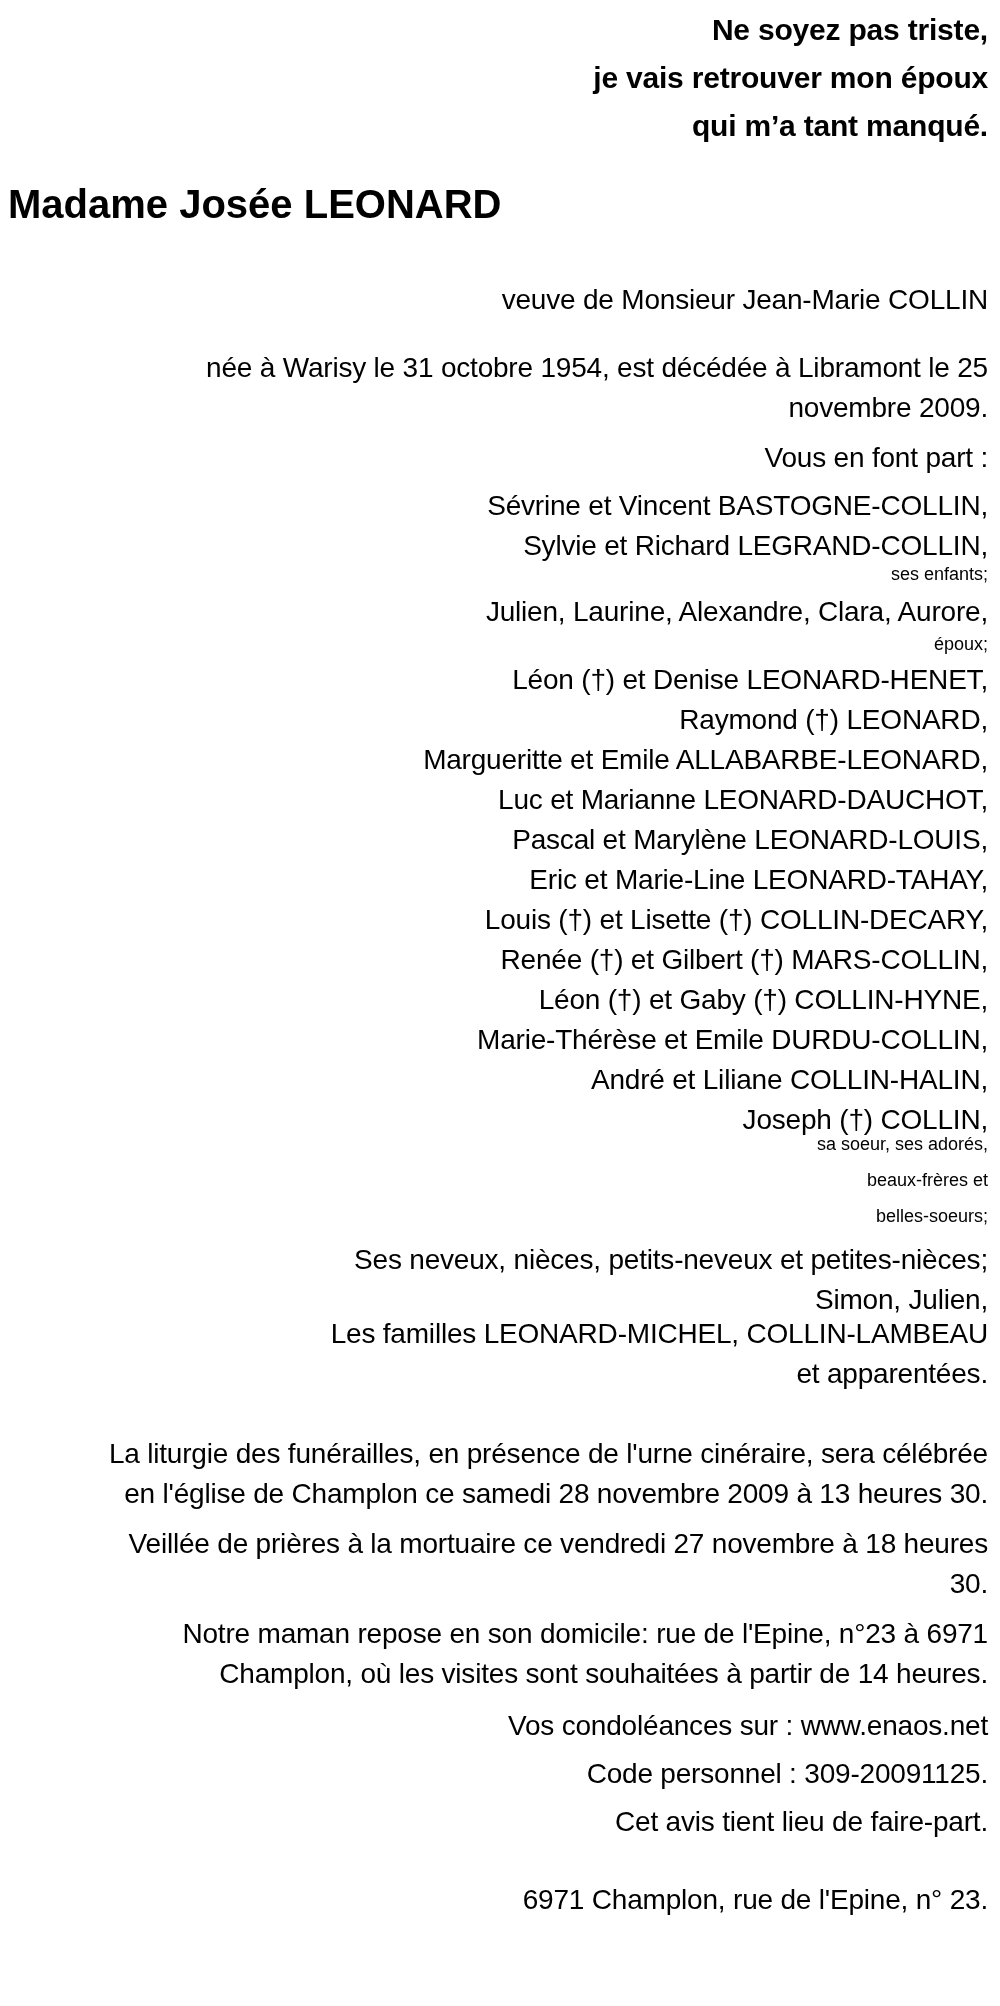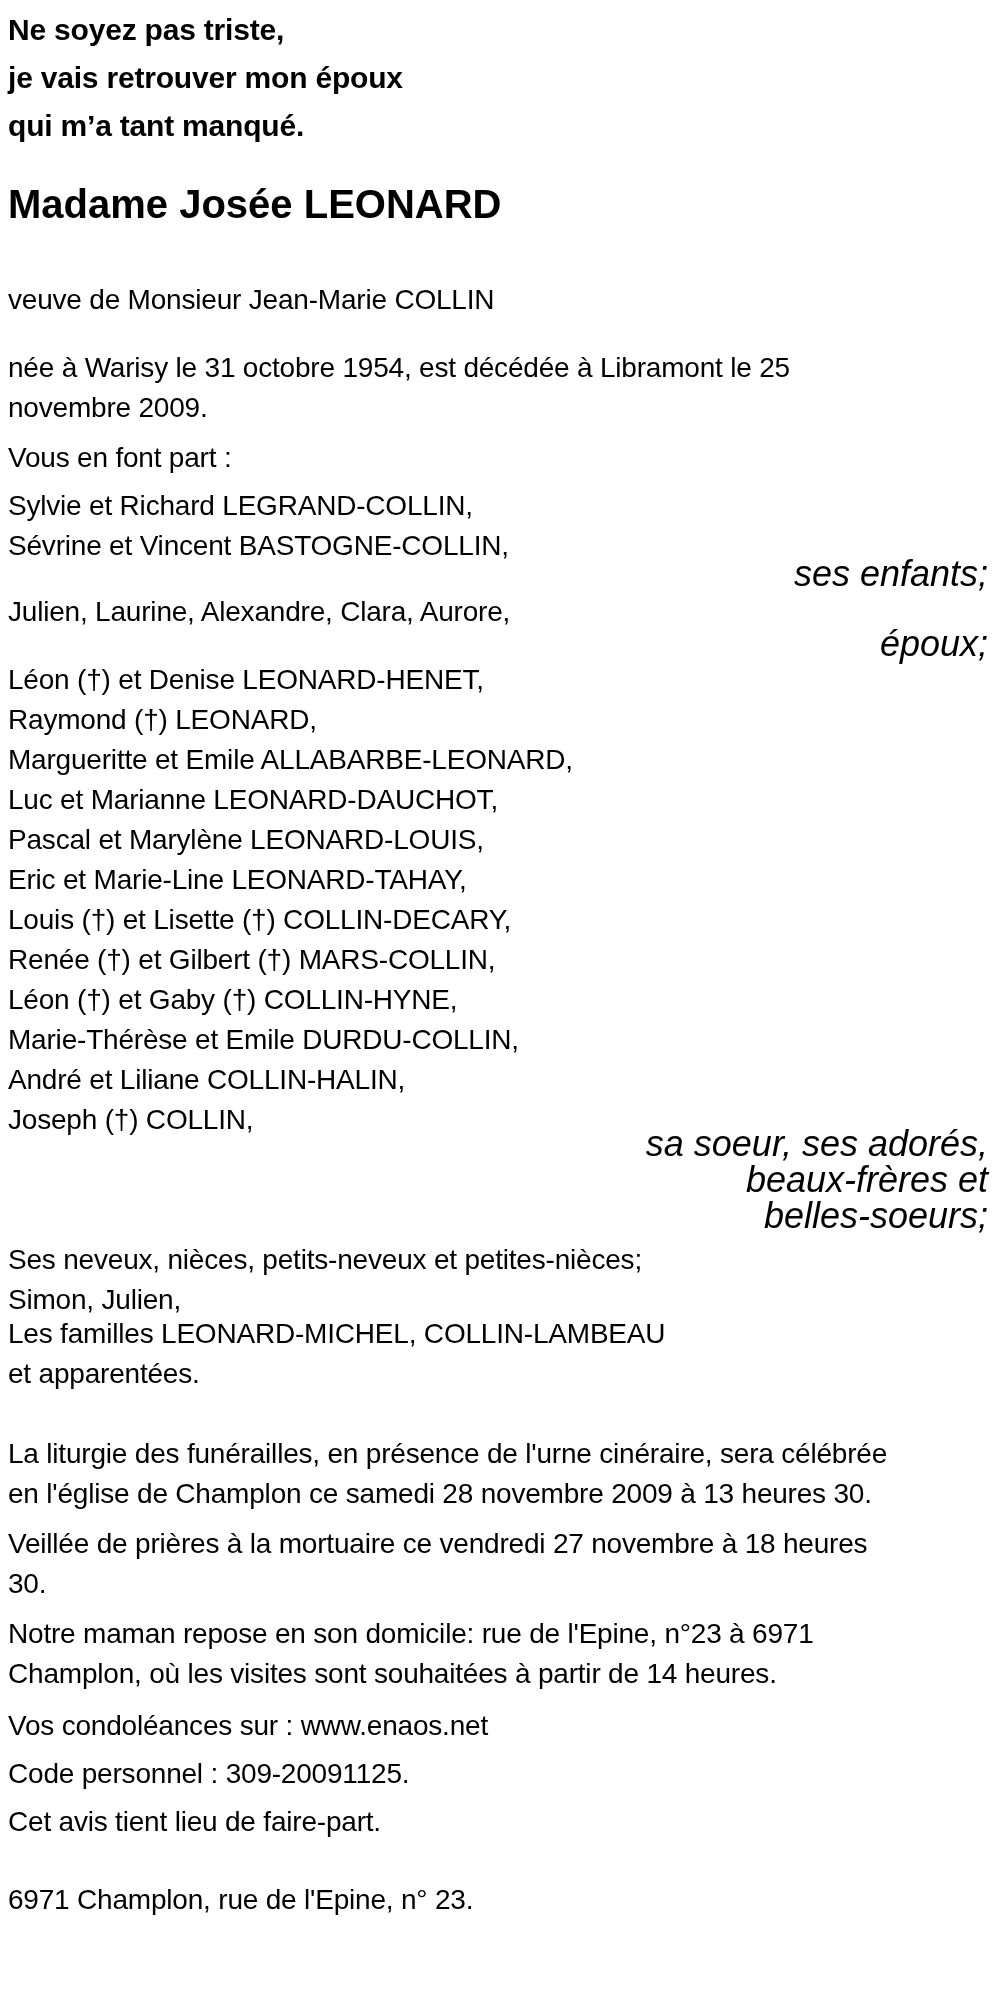--- a/index.html
+++ b/index.html
@@ -4,28 +4,28 @@
 <style>
   html,body{margin:0;padding:0;}
   body{
     width:1000px;height:2006px;
     background:#ffffff;color:#000000;
     font-family:"Liberation Sans","DejaVu Sans",sans-serif;
     font-size:28px;line-height:40px;letter-spacing:-0.2px;
     overflow:hidden;
   }
   .doc{padding:6px 12px 0 8px;}
-  .doc div{white-space:nowrap;}
+  .doc div{white-space:nowrap;text-align:right;}
   .quote{font-weight:700;font-size:30px;line-height:48px;}
   .title{margin-top:30px;font-weight:700;font-size:40px;line-height:48px;letter-spacing:0;}
   .relation{margin-top:52px;}
   .life{margin-top:28px;}
   .intro{margin-top:10px;}
   .children{margin-top:8px;}
-  .label{font-style:italic;font-size:36px;line-height:36px;text-align:right;letter-spacing:0;}
+  .label{font-size:18px;line-height:36px;text-align:right;letter-spacing:0;}
   .children-label{margin-top:-10px;}
   .grandchildren{margin-top:0;}
   .gc-label{margin-top:-6px;}
   .siblings{margin-top:-2px;}
   .siblings-label{margin-top:-14px;}
   .nieces{margin-top:6px;}
   .god-label{margin-top:-10px;}
   .families{margin-top:-6px;}
   .liturgy{margin-top:40px;}
   .vigil{margin-top:10px;}
@@ -51,22 +51,22 @@
   <div class="relation">veuve de Monsieur Jean-Marie COLLIN</div>
 
   <section class="life">
     <div>née à Warisy le 31 octobre 1954, est décédée à Libramont le 25</div>
     <div>novembre 2009.</div>
   </section>
 
   <div class="intro">Vous en font part :</div>
 
   <section class="children">
+    <div>Sévrine et Vincent BASTOGNE-COLLIN,</div>
     <div>Sylvie et Richard LEGRAND-COLLIN,</div>
-    <div>Sévrine et Vincent BASTOGNE-COLLIN,</div>
   </section>
 
   <div class="label children-label">ses enfants;</div>
 
   <section class="grandchildren">
     <div>Julien, Laurine, Alexandre, Clara, Aurore,</div>
   </section>
 
   <section class="label gc-label">
     <div>époux;</div>

